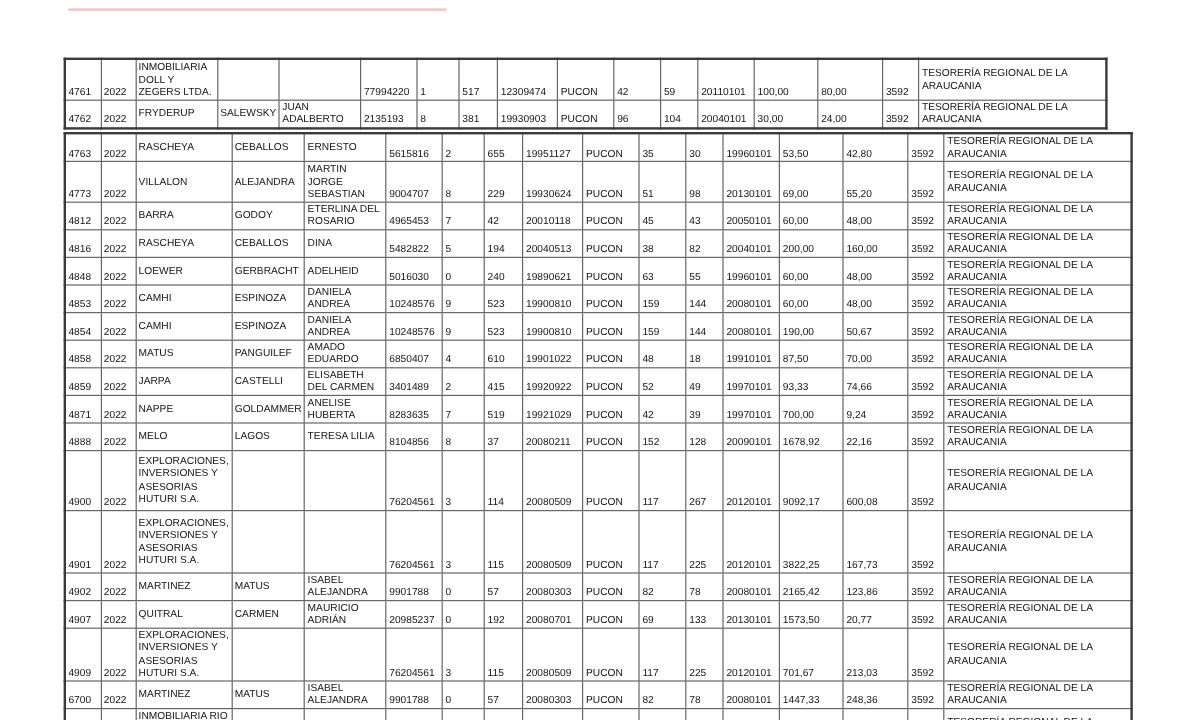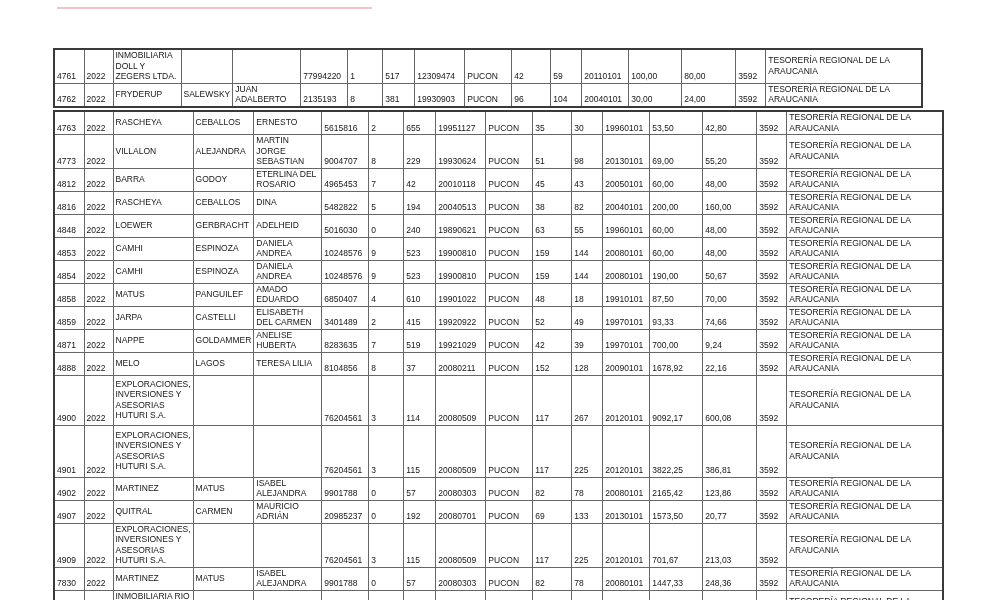--- a/index.html
+++ b/index.html
@@ -371,21 +371,21 @@
             <td class="va-mid"></td>
             <td>76204561</td>
             <td>3</td>
             <td>115</td>
             <td>20080509</td>
             <td>PUCON</td>
             <td>117</td>
             <td>225</td>
             <td>20120101</td>
             <td>3822,25</td>
-            <td>386,81</td>
+            <td>167,73</td>
             <td>3592</td>
             <td class="va-mid">TESORERÍA REGIONAL DE LA ARAUCANIA</td>
           </tr>
           <tr style="height: 23px;">
             <td>4902</td>
             <td>2022</td>
             <td class="va-mid">MARTINEZ</td>
             <td class="va-mid">MATUS</td>
             <td class="va-mid">ISABEL ALEJANDRA</td>
             <td>9901788</td>
@@ -433,21 +433,21 @@
             <td>PUCON</td>
             <td>117</td>
             <td>225</td>
             <td>20120101</td>
             <td>701,67</td>
             <td>213,03</td>
             <td>3592</td>
             <td class="va-mid">TESORERÍA REGIONAL DE LA ARAUCANIA</td>
           </tr>
           <tr style="height: 22px;">
-            <td>7830</td>
+            <td>6700</td>
             <td>2022</td>
             <td class="va-mid">MARTINEZ</td>
             <td class="va-mid">MATUS</td>
             <td class="va-mid">ISABEL ALEJANDRA</td>
             <td>9901788</td>
             <td>0</td>
             <td>57</td>
             <td>20080303</td>
             <td>PUCON</td>
             <td>82</td>

